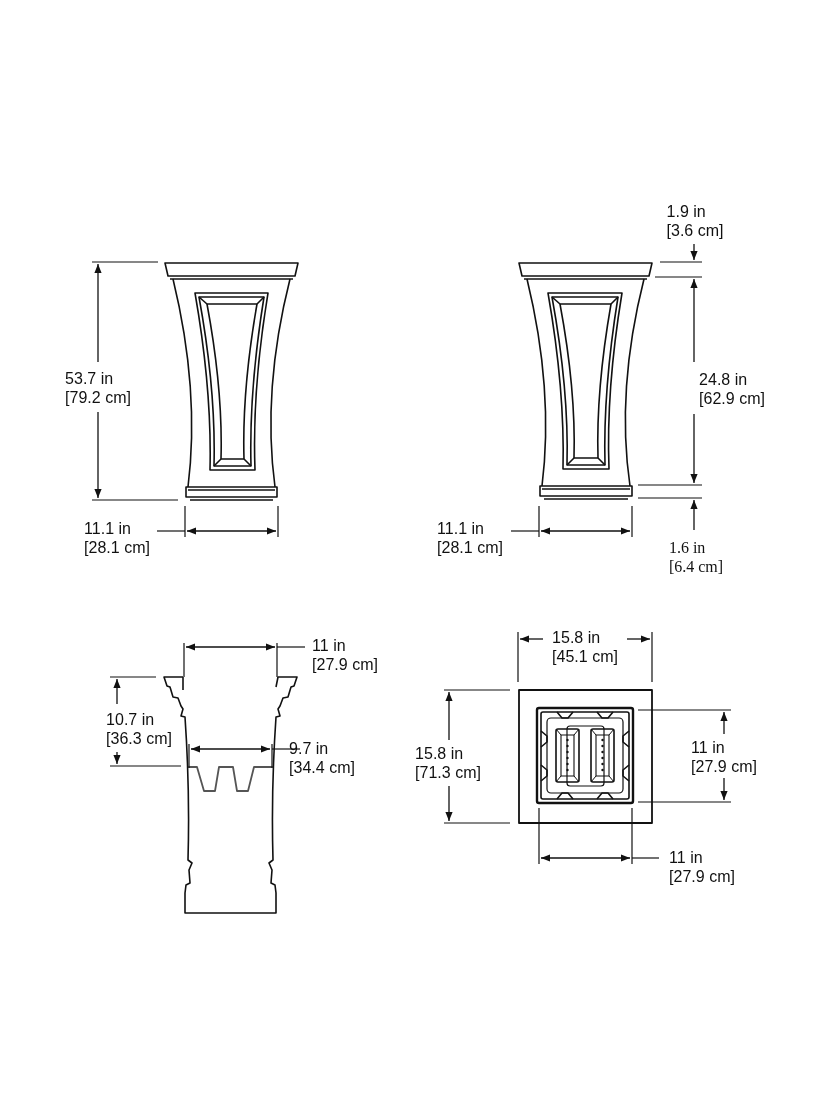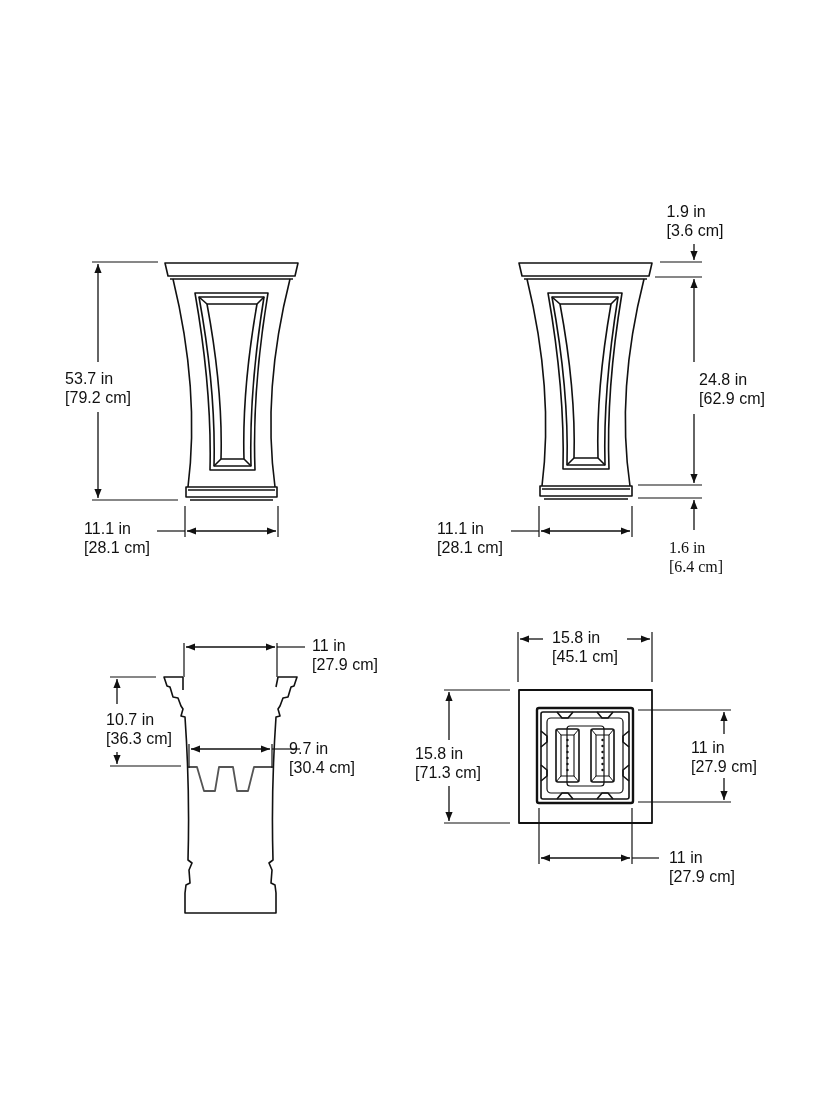--- a/index.html
+++ b/index.html
@@ -217,21 +217,21 @@
 <div class="lbl" style="left:345px; top:636px; background:transparent;">
   <span>11 in</span>
   <span>[27.9 cm]</span>
 </div>
 <div class="lbl" style="left:115px; top:710px;margin-left:24px;">
   <span>10.7 in</span>
   <span>[36.3 cm]</span>
 </div>
 <div class="lbl" style="left:322px; top:739px; background:transparent;">
   <span>9.7 in</span>
-  <span>[30.4 cm]</span>
+  <span>[34.4 cm]</span>
 </div>
 
 <div class="lbl" style="left:585px; top:628px;">
   <span>15.8 in</span>
   <span>[45.1 cm]</span>
 </div>
 <div class="lbl" style="left:448px; top:744px;">
   <span>15.8 in</span>
   <span>[71.3 cm]</span>
 </div>

